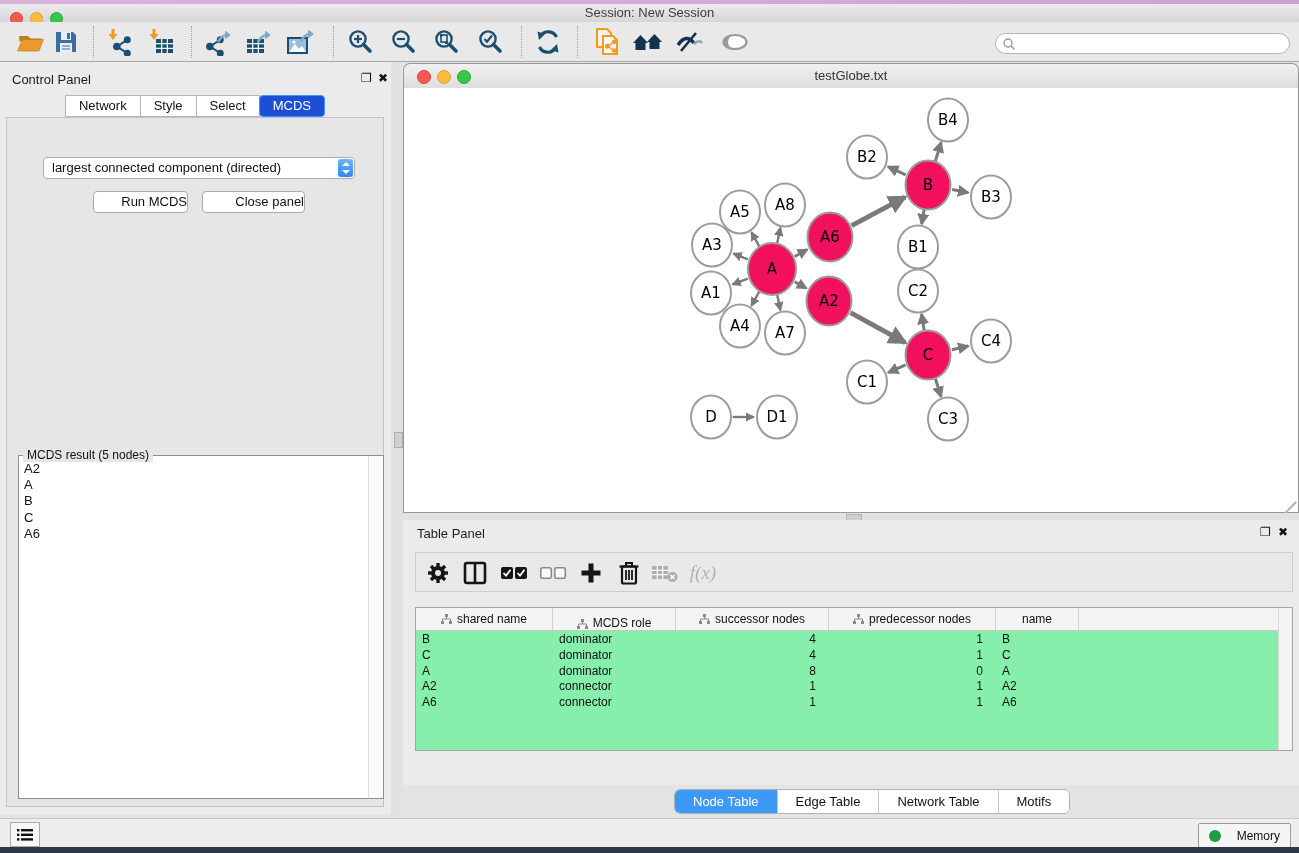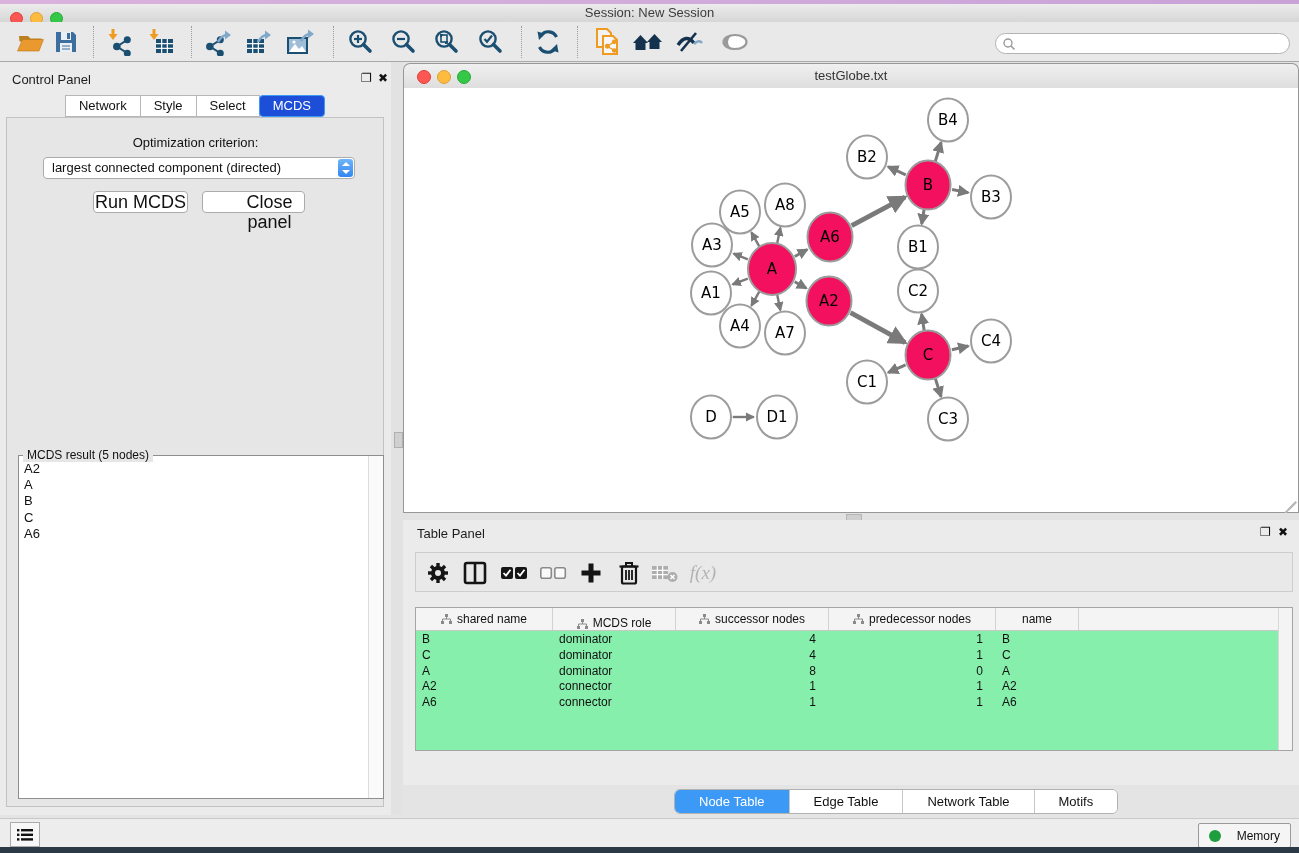--- a/index.html
+++ b/index.html
@@ -31,21 +31,21 @@
   .cp-tabs{position:absolute;left:0;top:33px;width:100%;display:flex;justify-content:center;}
   .tab{height:20px;line-height:20px;padding:0 13px;font-size:13px;background:#fff;border:1px solid #B7B7B7;margin-left:-1px;color:#111;}
   .tab.active{background:#1d4ed8;border-color:#3D99F6;color:#fff;border-radius:4px;position:relative;z-index:2;}
   .cp-inner{position:absolute;left:6px;top:55px;width:378px;height:690px;background:#E6E6E6;border:1px solid #C2C2C2;box-sizing:border-box;}
   .opt-label{position:absolute;left:0;width:100%;top:73px;text-align:center;font-size:13px;color:#111;}
   .criterion{position:absolute;left:43px;top:95px;width:312px;height:22px;background:#fff;border:1px solid #ABABAB;border-radius:4px;box-sizing:border-box;font-size:13px;line-height:20px;padding-left:8px;color:#111;}
   .criterion .stepper{position:absolute;right:1px;top:1px;width:15px;height:18px;background:linear-gradient(#6FB5F9,#3385F3);border-radius:3px;}
   .stepper .up,.stepper .dn{position:absolute;left:3.5px;width:0;height:0;border-left:4px solid transparent;border-right:4px solid transparent;}
   .stepper .up{top:3px;border-bottom:4.5px solid #fff;}
   .stepper .dn{bottom:3px;border-top:4.5px solid #fff;}
-  .cp-btn{position:absolute;top:129px;height:22px;background:#fff;border:1px solid #ABABAB;border-radius:4px;font-size:18px;color:#111;box-sizing:border-box;text-align:center;line-height:20px;}
+  .cp-btn{position:absolute;top:129px;height:22px;background:#fff;border:1px solid #ABABAB;border-radius:4px;font-size:13px;color:#111;box-sizing:border-box;text-align:right;line-height:20px;}
   .result-box{position:absolute;left:18px;top:393px;width:364px;height:342px;border:1px solid #8E8E8E;background:#fff;}
   .result-legend{position:absolute;left:4px;top:-8px;background:#E6E6E6;padding:0 4px;font-size:12px;color:#111;}
   .result-list{position:absolute;left:1px;top:5px;bottom:1px;right:15px;overflow:hidden;font-size:13px;color:#111;padding-left:4px;}
   .result-list div{line-height:16.2px;}
   .result-scroll{position:absolute;top:0;right:0;bottom:0;width:14px;background:#FAFAFA;border-left:1px solid #DCDCDC;}
 
   
   .v-divider{left:391px;top:62px;width:12px;height:753px;background:#E2E2E2;}
   .v-handle{left:394px;top:432px;width:7px;height:14px;background:#CFCFCF;border:1px solid #AFAFAF;}
   .h-divider{left:403px;top:513px;width:896px;height:7px;background:#E2E2E2;}
@@ -70,21 +70,21 @@
   .dt-header{display:flex;height:22px;background:#F4F4F4;border-bottom:1px solid #C8C8C8;}
   .dt-hcell{display:flex;align-items:center;justify-content:center;font-size:12px;color:#111;border-right:1px solid #D2D2D2;box-sizing:border-box;position:relative;gap:5px;}
   .dt-hcell .tree{flex:0 0 auto;}
   .dt-row{display:flex;height:15.8px;font-size:12px;color:#111;}
   .dt-cell{box-sizing:border-box;padding:1px 6px 0 6px;white-space:nowrap;overflow:hidden;}
   .ra{text-align:right;padding-right:13px;}
   .dt-scroll{position:absolute;top:0;right:0;bottom:0;width:13px;background:#F4F4F4;border-left:1px solid #D8D8D8;}
 
   
   .table-tabs{left:674px;top:789px;height:23px;display:flex;border:1px solid #B2B2B2;border-radius:6px;overflow:hidden;background:#fff;}
-  .seg{height:23px;line-height:23px;padding:0 24px;font-size:13px;color:#111;border-left:1px solid #C6C6C6;background:#fff;}
+  .seg{height:23px;line-height:23px;padding:0 18px;font-size:13px;color:#111;border-left:1px solid #C6C6C6;background:#fff;}
   .seg:first-child{border-left:none;}
   .seg.active{background:#3D99F6;color:#fff;}
 
   
   .status-bar{left:0;top:818px;width:1299px;height:29px;background:#EDEDED;border-top:1px solid #C9C9C9;box-sizing:border-box;}
   .list-btn{position:absolute;left:10px;top:3px;width:28px;height:23px;background:#F7F7F7;border:1px solid #ABABAB;display:flex;align-items:center;justify-content:center;}
   .memory-btn{position:absolute;right:8px;top:4px;height:23px;background:#F5F5F5;border:1px solid #9A9A9A;border-radius:2px;display:flex;align-items:center;gap:16px;padding:0 10px;font-size:12px;color:#111;}
   .memory-dot{width:12px;height:12px;border-radius:50%;background:#1E9E3E;}
   .bottom-strip{left:0;top:847px;width:1299px;height:6px;background:#2B3947;}
   svg{display:block;}
@@ -281,21 +281,20 @@
     <div class="cp-title panel-title">Control Panel</div>
     <span class="win-glyphs" style="left:361px;top:9px;">❐</span>
     <span class="win-glyphs" style="left:378px;top:9px;">✖</span>
     <div class="cp-tabs" id="cpTabs">
         <div class="tab">Network</div>
         <div class="tab">Style</div>
         <div class="tab">Select</div>
         <div class="tab active">MCDS</div>
       </div>
     <div class="cp-inner"></div>
-    <div class="opt-label">Optimization criterion:</div>
     <div class="criterion">
       <span>largest connected component (directed)</span>
       <span class="stepper">
           <span class="up"></span>
           <span class="dn"></span>
         </span>
     </div>
     <div class="cp-btn" style="left:93px;width:95px;">Run MCDS</div>
     <div class="cp-btn" style="left:202px;width:103px;padding-left:32px;">Close panel</div>
     <div class="result-box">

